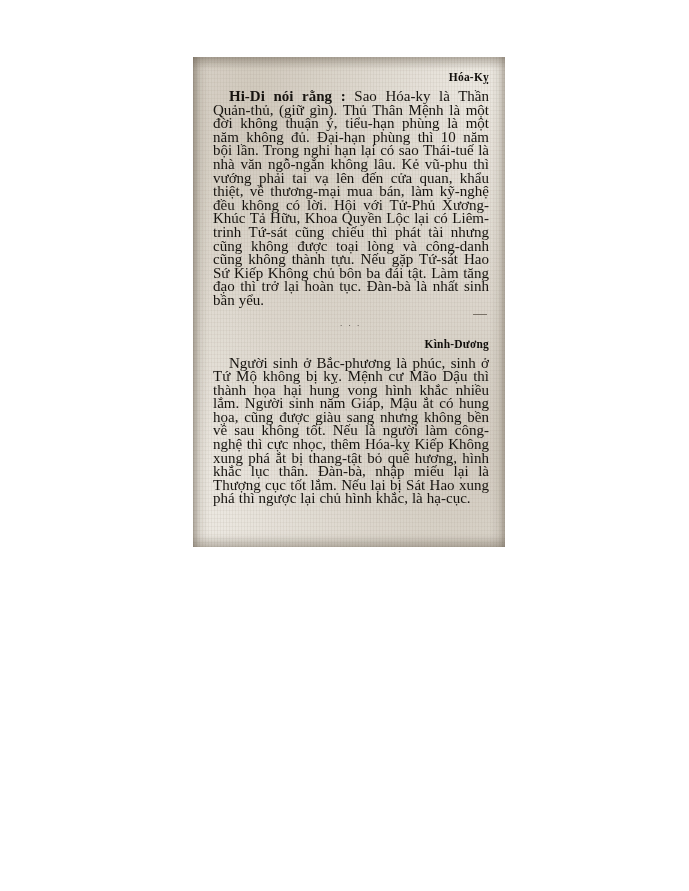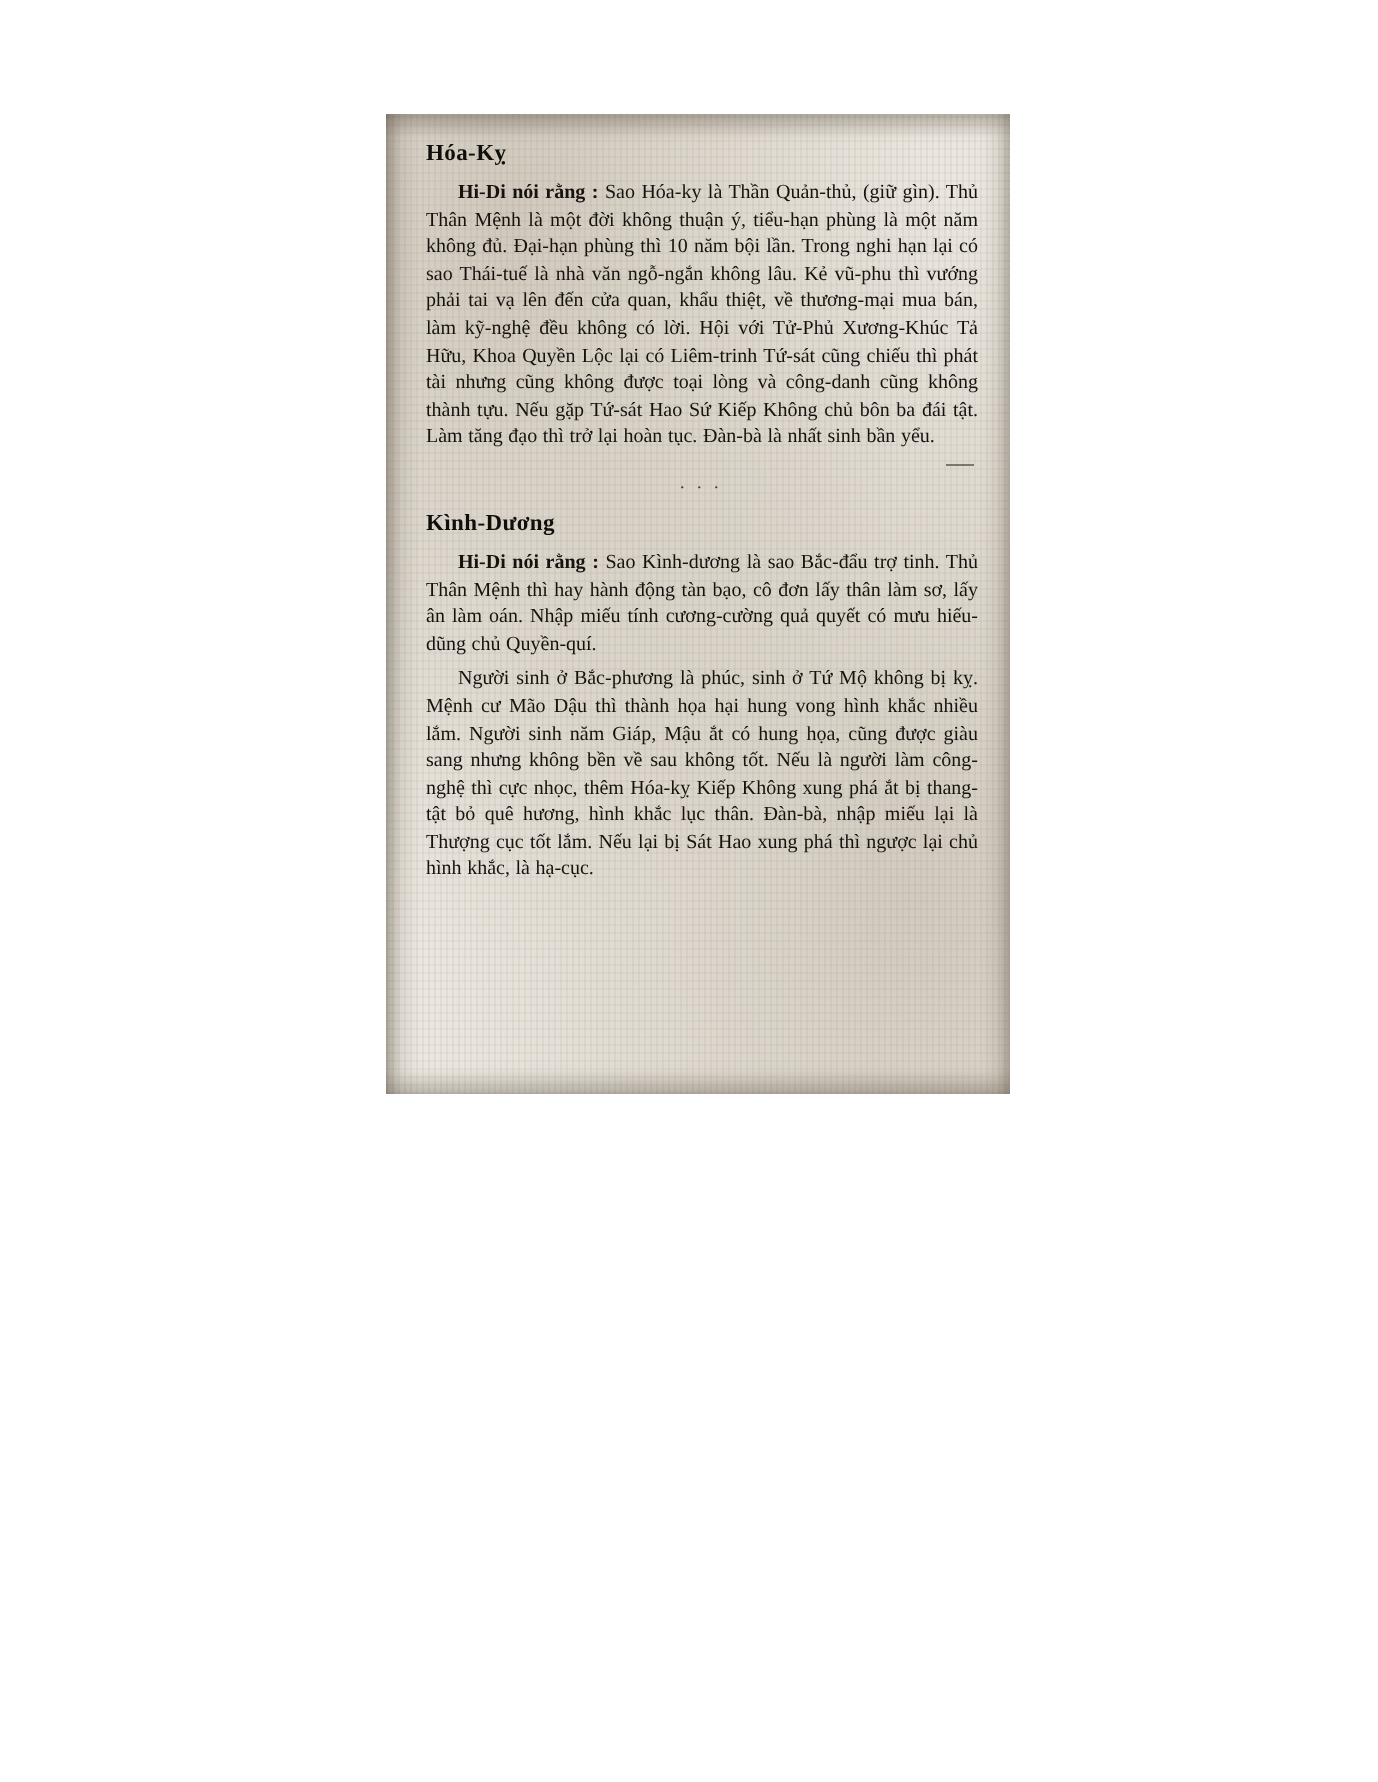--- a/index.html
+++ b/index.html
@@ -52,32 +52,32 @@
     pointer-events: none;
     mix-blend-mode: multiply;
   }
   .content {
     position: relative;
     z-index: 2;
     padding: 10px 16px 8px 20px;
     color: #12100d;
   }
   .sec-title {
-    text-align: left;
+    text-align: right;
     font-weight: bold;
     font-size: 11.5px;
     letter-spacing: 0.2px;
     margin: 4px 0 7px 0;
     color: #100e0b;
   }
   .sec-title.second {
   }
   p.body {
     margin: 0 0 4px 0;
-    font-size: 10px;
+    font-size: 15px;
     line-height: 13.6px;
     text-align: justify;
     text-indent: 16px;
     color: #16130f;
     word-spacing: 0.3px;
   }
   p.body .lead {
     font-weight: bold;
   }
   
@@ -113,19 +113,18 @@
 
       <p class="body"><span class="lead">Hi-Di nói rằng :</span><span> Sao Hóa-ky là Thần Quản-thủ, (giữ gìn). Thủ Thân Mệnh là một đời không thuận ý, tiểu-hạn phùng là một năm không đủ. Đại-hạn phùng thì 10 năm bội lần. Trong nghi hạn lại có sao Thái-tuế là nhà văn ngỗ-ngắn không lâu. Kẻ vũ-phu thì vướng phải tai vạ lên đến cửa quan, khẩu thiệt, về thương-mại mua bán, làm kỹ-nghệ đều không có lời. Hội với Tử-Phủ Xương-Khúc Tả Hữu, Khoa Quyền Lộc lại có Liêm-trinh Tứ-sát cũng chiếu thì phát tài nhưng cũng không được toại lòng và công-danh cũng không thành tựu. Nếu gặp Tứ-sát Hao Sứ Kiếp Không chủ bôn ba đái tật. Làm tăng đạo thì trở lại hoàn tục. Đàn-bà là nhất sinh bần yểu.</span></p>
 
       <div class="gap">
         <span class="dots">. . .</span>
         <span class="tick"></span>
       </div>
 
       <div class="sec-title second">Kình-Dương</div>
 
-      <p class="body"><span class="lead">Hi-Di nói rằng :</span><span> Sao Kình-dương là sao Bắc-đẩu trợ tinh. Thủ Thân Mệnh thì hay hành động tàn bạo, cô đơn lấy thân làm sơ, lấy ân làm oán. Nhập miếu tính cương-cường quả quyết có mưu hiếu-dũng chủ Quyền-quí.</span></p>
 
       <p class="body"><span>Người sinh ở Bắc-phương là phúc, sinh ở Tứ Mộ không bị kỵ. Mệnh cư Mão Dậu thì thành họa hại hung vong hình khắc nhiều lắm. Người sinh năm Giáp, Mậu ắt có hung họa, cũng được giàu sang nhưng không bền về sau không tốt. Nếu là người làm công-nghệ thì cực nhọc, thêm Hóa-kỵ Kiếp Không xung phá ắt bị thang-tật bỏ quê hương, hình khắc lục thân. Đàn-bà, nhập miếu lại là Thượng cục tốt lắm. Nếu lại bị Sát Hao xung phá thì ngược lại chủ hình khắc, là hạ-cục.</span></p>
 
     </div>
   </div>
 </div>
 
 </body></html>

